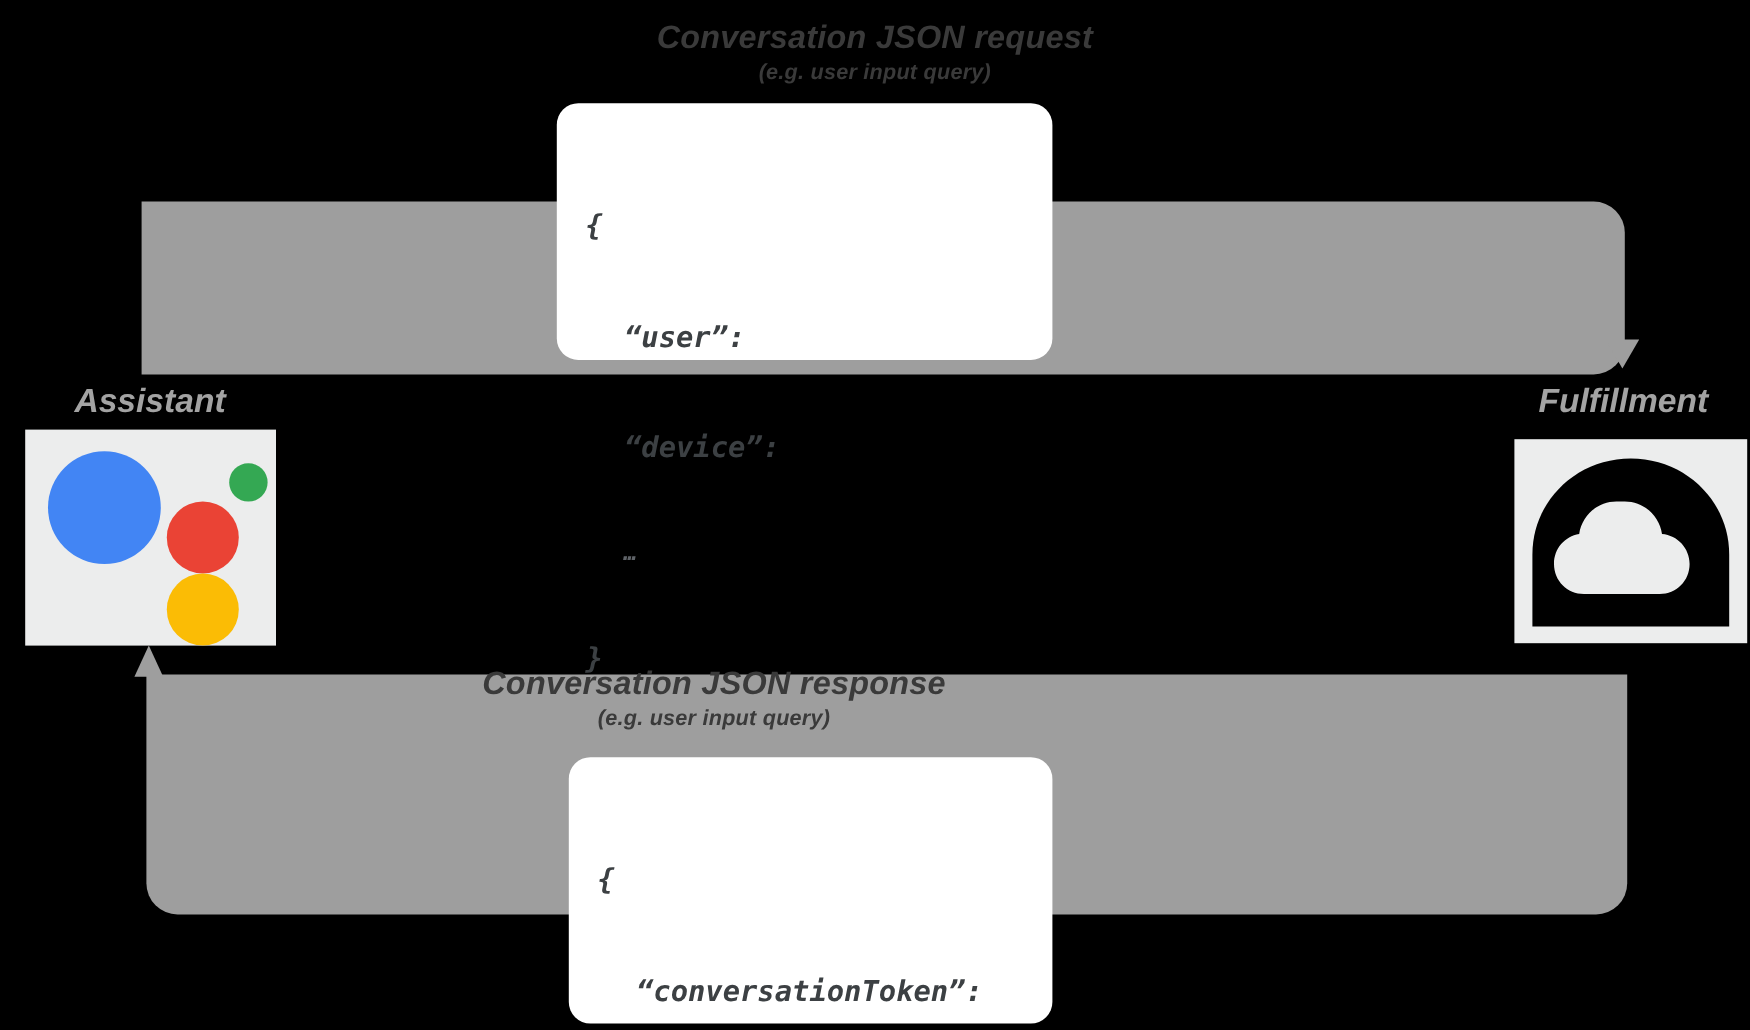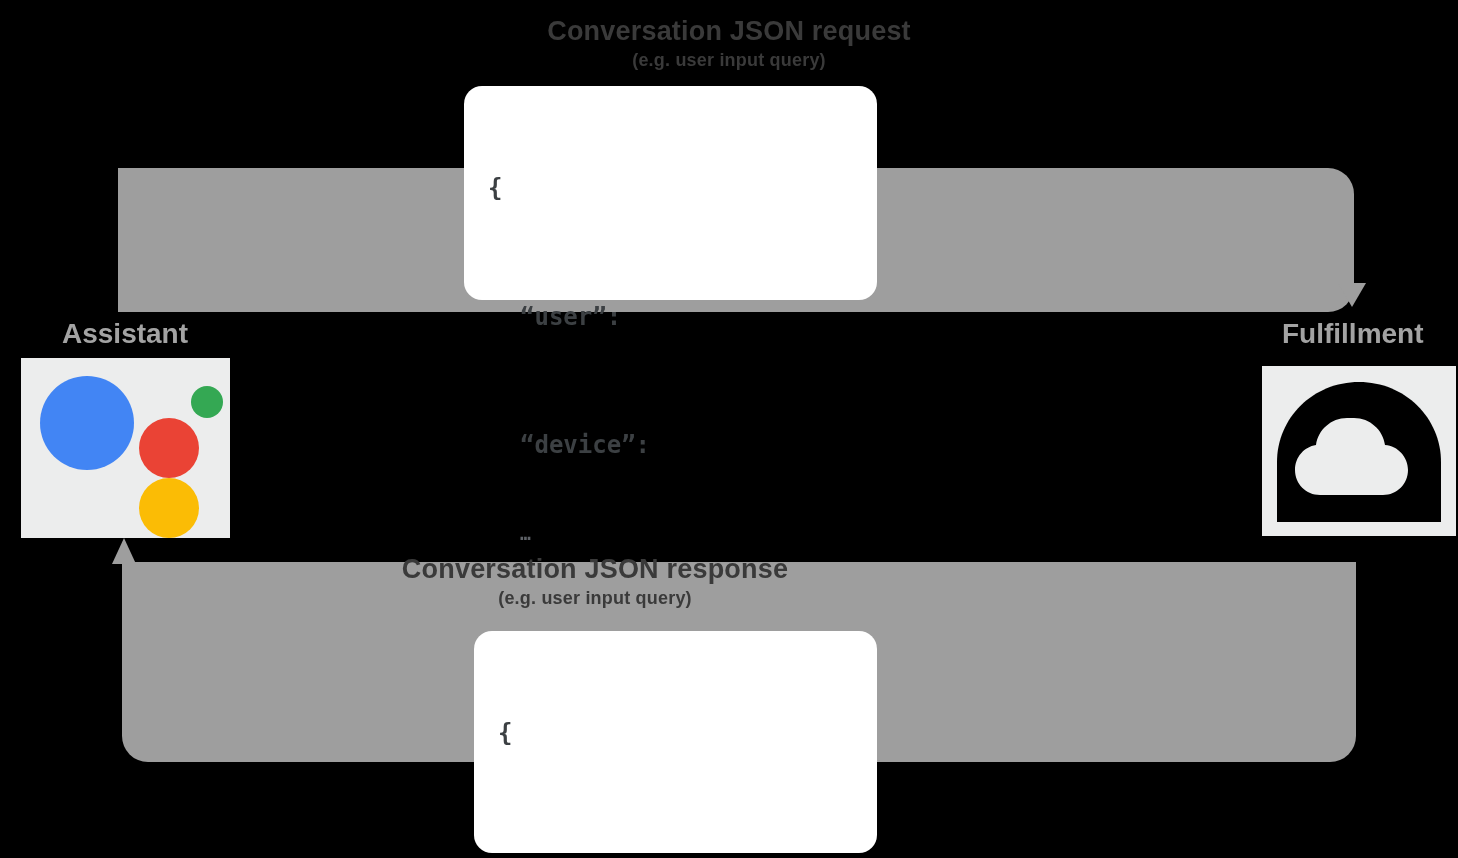--- a/index.html
+++ b/index.html
@@ -9,20 +9,21 @@
   }
   body {
     font-family: "Liberation Sans", sans-serif;
   }
   #stage {
     position: relative;
     width: 1458px;
     height: 858px;
     background: #000000;
     overflow: hidden;
+    font-style: italic;
   }
 
   
   .arrow-band {
     position: absolute;
     background: #9e9e9e;
   }
   .arrow-band.top {
     left: 118px;
     top: 168px;
@@ -154,21 +155,21 @@
     font-family: "DejaVu Sans Mono", "Liberation Mono", monospace;
     font-size: 24px;
     font-weight: 700;
     color: #3c4043;
     line-height: 1.28;
     white-space: pre;
   }
   .json-card.request  { left: 464px; top: 86px;  width: 413px; height: 214px; }
   .json-card.response { left: 474px; top: 631px; width: 403px; height: 222px; }
   .json-card .line { display: block; }
-  .json-card .indent { padding-left: 32px; margin-top: 36px; }
+  .json-card .indent { padding-left: 32px; }
   .json-card .ellipsis { padding-left: 32px; font-size: 18px; color: #5f6368; }
 </style>
 </head>
 <body>
 
 <div id="stage">
 
   <div class="arrow-band top"></div>
   <div class="arrowhead down"></div>
 
@@ -205,18 +206,19 @@
   <div class="arrow-band bottom"></div>
   <div class="arrowhead up"></div>
 
   <div class="flow-label response">
     <span class="title">Conversation JSON response</span>
     <span class="subtitle">(e.g. user input query)</span>
   </div>
 
   <div class="json-card response">
     <span class="line">{</span>
+    <span class="line indent">“conversationToken”:</span>
     
     
     
   </div>
 
 </div>
 
 </body></html>

